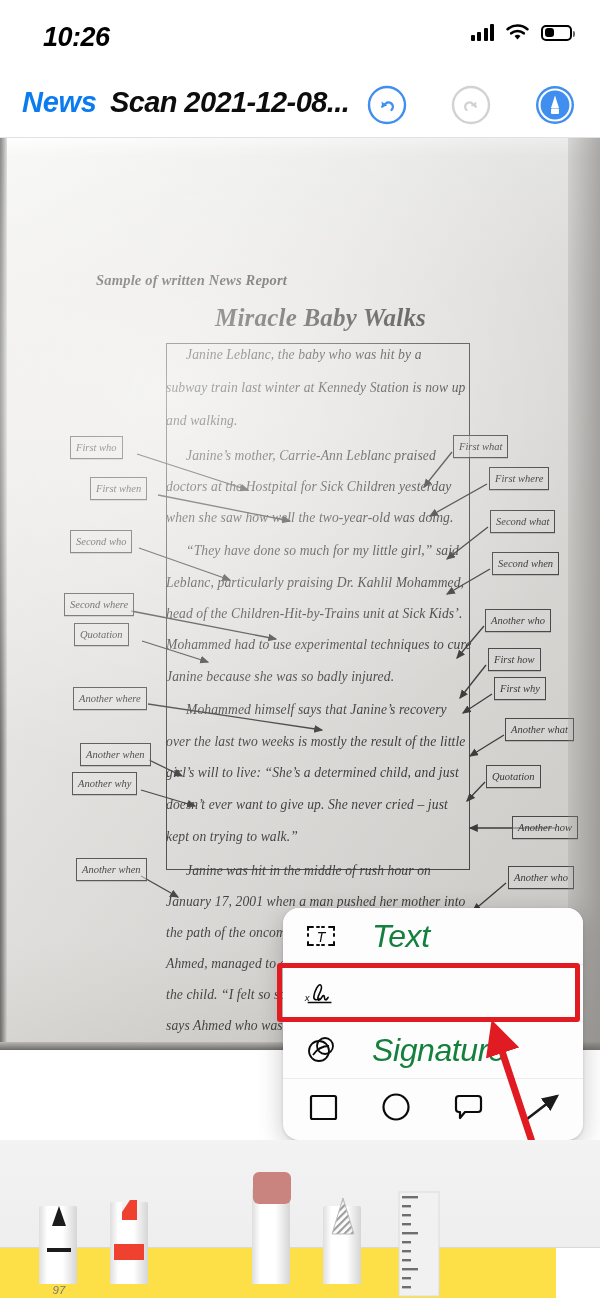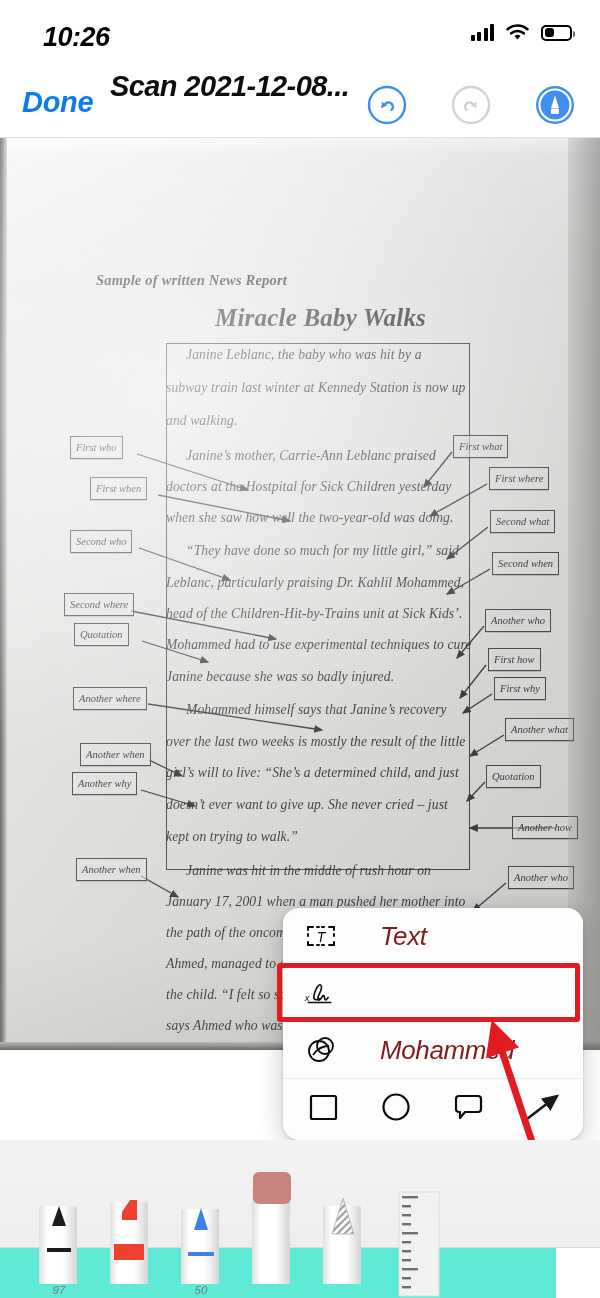--- a/index.html
+++ b/index.html
@@ -35,21 +35,21 @@
   
   .navbar{
     position:absolute; left:0; top:70px; width:600px; height:68px;
     background:#fff; border-bottom:1px solid #e2e2e4;
   }
   .nav-done{
     position:absolute; left:22px; top:16px; font-size:29px; font-weight:600;
     color:#0b7bf0; letter-spacing:-0.3px;
   }
   .nav-title{
-    position:absolute; left:110px; top:0; font-size:29px; font-weight:700;
+    position:absolute; left:110px; top:16px; font-size:29px; font-weight:700;
     color:#0d0d0d; letter-spacing:-0.6px; white-space:nowrap;
   }
   .nav-btn{ position:absolute; top:14px; width:42px; height:42px; }
   .nav-undo{ left:366px; }
   .nav-redo{ left:450px; }
   .nav-markup{ left:534px; }
 
   
   .scan{
     position:absolute; left:0; top:138px; width:600px; height:912px;
@@ -110,41 +110,41 @@
   .popover{
     position:absolute; left:283px; top:908px; width:300px; height:232px;
     background:#fdfdfd; border-radius:16px;
     box-shadow:0 6px 26px rgba(0,0,0,.22), 0 1px 3px rgba(0,0,0,.14);
     overflow:hidden;
   }
   .menu-row{
     position:relative; height:57px; display:flex; align-items:center;
     padding-left:19px; border-bottom:1px solid #ececec; background:#fdfdfd;
   }
-  .menu-row .mlabel{ font-size:26px; color:#7f1d1d; letter-spacing:-0.4px; margin-left:40px; }
+  .menu-row .mlabel{ font-size:32px; color:#15803d; letter-spacing:-0.4px; margin-left:32px; }
   .menu-icon{ width:38px; height:34px; display:flex; align-items:center; justify-content:center; }
   .shape-row{ height:60px; display:flex; align-items:center; gap:38px; padding-left:24px; }
   .popover-tail{
     position:absolute; left:541px; top:1126px; width:34px; height:26px;
     background:#fdfdfd;
     clip-path:polygon(0 0, 100% 0, 100% 100%, 55% 62%, 0 18%);
     box-shadow:0 6px 14px rgba(0,0,0,.12);
   }
 
   
   .hl{
     position:absolute; border:5px solid #e11b22; border-radius:3px;
   }
   .hl-sig{ left:277px; top:963px; width:303px; height:59px; }
   .hl-plus{ left:516px; top:1160px; width:67px; height:63px; }
   svg.redarrow{ position:absolute; left:0; top:0; width:600px; height:1298px; pointer-events:none; }
 
   
   .tray{
-    position:absolute; left:0; top:1140px; width:556px; height:158px; background:#5eead4;
+    position:absolute; left:0; top:1140px; width:556px; height:158px; background:#fde047;
   }
   .tray-bg{
     position:absolute; left:0; top:0; width:600px; height:108px;
     background:linear-gradient(180deg,#f3f3f4,#eeeeef);
     border-bottom:1px solid #d9d9dc;
   }
   .tool{ position:absolute; bottom:0; }
   .tool-num{
     position:absolute; bottom:2px; width:100%; text-align:center;
     font-size:11.5px; color:#77777b;
@@ -176,21 +176,21 @@
           <path d="M11.5 15.4l-3-3.4a4.6 4.6 0 0 1 6 0z" fill="#000"></path>
         </svg>
       </div>
       <div class="batt">
           <i style="width: 35%;"></i>
         </div>
     </div>
   </div>
 
   <div class="navbar">
-    <div class="nav-done">Done</div>
+    <div class="nav-done">News</div>
     <div class="nav-title">Scan 2021-12-08...</div>
 
     <div class="nav-btn nav-undo">
       <svg width="42" height="42" viewBox="0 0 42 42">
         <circle cx="21" cy="21" r="18" fill="none" stroke="#3f8ef0" stroke-width="2.4"></circle>
         <path d="M25.5 26c1.6-1.6 1.8-4.4.2-6.1-1.6-1.7-4.3-1.8-6-.3l-3.5 3" fill="none" stroke="#3f8ef0" stroke-width="2.4" stroke-linecap="round"></path>
         <path d="M15.5 17.5l.6 5.2 5.2-.9z" fill="#3f8ef0"></path>
       </svg>
     </div>
 
@@ -328,21 +328,21 @@
     </div>
 
     <div class="menu-row">
       <div class="menu-icon">
         <svg width="36" height="32" viewBox="0 0 36 32">
           <circle cx="16" cy="17" r="10" stroke="#0b0b0b" stroke-width="1.8" fill="none"></circle>
           <circle cx="22" cy="12" r="8" stroke="#0b0b0b" stroke-width="1.8" fill="none"></circle>
           <path d="M10 21c4-6 10-9 16-9" stroke="#0b0b0b" stroke-width="1.8" fill="none"></path>
         </svg>
       </div>
-      <div class="mlabel">Mohammed</div>
+      <div class="mlabel">Signature</div>
     </div>
 
     <div class="shape-row">
       <div>
         <svg width="34" height="34" viewBox="0 0 34 34">
             <rect x="4" y="6" width="25" height="23" rx="1.5" stroke="#0b0b0b" stroke-width="2.2" fill="none"></rect>
           </svg>
       </div>
       <div>
         <svg width="34" height="34" viewBox="0 0 34 34">
@@ -387,28 +387,20 @@
 
     <div class="tool" style="left:110px;width:40px;height:112px;">
       <div class="pen-body" style="height:82px;"></div>
       <svg width="40" height="112" viewBox="0 0 40 112" style="position:absolute;left:0;bottom:0;">
         <path d="M12 14 L27 14 L27 34 L12 34 Z" fill="#ef4130"></path>
         <path d="M12 14 L12 26 L20 14 Z" fill="#f3f2f2"></path>
         <rect x="4" y="58" width="30" height="16" fill="#ef4130"></rect>
       </svg>
     </div>
 
-    <div class="tool" style="left:181px;width:40px;height:104px;">
-      <div class="pen-body" style="height:75px;"></div>
-      <svg width="40" height="104" viewBox="0 0 40 104" style="position:absolute;left:0;bottom:0;">
-        <path d="M20 14 L27 36 L13 36 Z" fill="#3b82e8"></path>
-        <rect x="7" y="58" width="26" height="4" fill="#3b82e8"></rect>
-      </svg>
-      <div class="tool-num">50</div>
-    </div>
 
     <div class="tool" style="left:252px;width:40px;height:128px;">
       <div class="pen-body" style="height:96px;"></div>
       <svg width="40" height="128" viewBox="0 0 40 128" style="position:absolute;left:0;bottom:0;">
         <rect x="1" y="2" width="38" height="32" rx="6" fill="#c98480"></rect>
       </svg>
     </div>
 
     <div class="tool" style="left:323px;width:40px;height:108px;">
       <div class="pen-body" style="height:78px;"></div>

